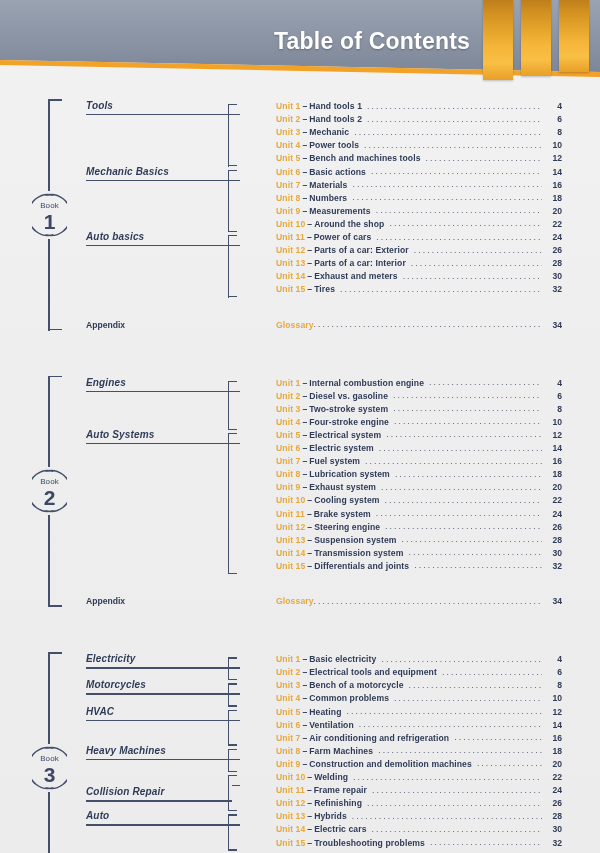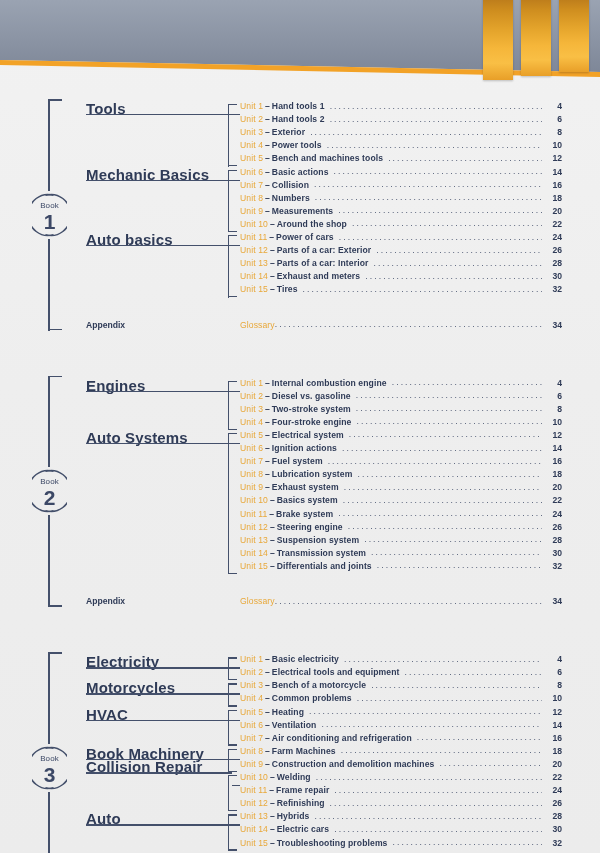--- a/index.html
+++ b/index.html
@@ -129,26 +129,27 @@
     font-weight: bold;
   }
 
   
   .cat {
     position: absolute;
     left: 86px;
     width: 148px;
   }
   .cat-label {
-    font-size: 15px;
+    font-size: 10px;
     color: #2f3b57;
     font-weight: bold;
     letter-spacing: 0.15px;
     white-space: nowrap;
     padding-bottom: 3px;
+    font-style: italic;
   }
   .cat-rule {
     position: absolute;
     left: 0;
     width: 146px;
     height: 1.4px;
     background: #44506b;
   }
 
   
@@ -177,23 +178,24 @@
     left: 240px;
     width: 322px;
     height: 13px;
     display: flex;
     align-items: baseline;
     white-space: nowrap;
     font-size: 8.6px;
   }
   .u-num {
     color: #e8a83a;
-    font-weight: normal;
+    font-weight: bold;
     letter-spacing: 0.1px;
     flex: none;
+    margin-left: 36px;
   }
   .u-dash {
     color: #2f3b57;
     font-weight: bold;
     flex: none;
     padding: 0 2px;
   }
   .u-title {
     color: #2f3b57;
     font-weight: bold;
@@ -242,20 +244,21 @@
       <defs>
         <linearGradient id="grayGrad" x1="0" y1="0" x2="0" y2="1">
           <stop offset="0%" stop-color="#9aa3b2"></stop>
           <stop offset="55%" stop-color="#8b94a4"></stop>
           <stop offset="100%" stop-color="#7e8798"></stop>
         </linearGradient>
       </defs>
       <path d="M0,0 L600,0 L600,72 L0,60 Z" fill="url(#grayGrad)"></path>
       <path d="M0,60 L600,72 L600,77 L0,65 Z" fill="#f2a227"></path>
     </svg>
+    <div id="header-title">Table of Contents</div>
   </div>
 
   <div class="tab" id="tab1"></div>
   <div class="tab" id="tab2"></div>
   <div class="tab" id="tab3"></div>
 
   <div id="content">
       <div class="book-block" style="top: 6px; height: 250.6px;">
         <div class="outer-bracket" style="top: 7px; height: 231.5px;">
           <div class="vline" style="top: 0px; height: 91.75px;"></div>
@@ -291,21 +294,21 @@
         <div class="unit-row" style="top: 22.1px;">
           <span class="u-num">Unit 2</span>
           <span class="u-dash">–</span>
           <span class="u-title">Hand tools 2</span>
           <span class="u-dots">....................................................................</span>
           <span class="u-page">6</span>
         </div>
         <div class="unit-row" style="top: 35.2px;">
           <span class="u-num">Unit 3</span>
           <span class="u-dash">–</span>
-          <span class="u-title">Exterior</span>
+          <span class="u-title">Mechanic</span>
           <span class="u-dots">.......................................................................</span>
           <span class="u-page">8</span>
         </div>
         <div class="unit-row" style="top: 48.3px;">
           <span class="u-num">Unit 4</span>
           <span class="u-dash">–</span>
           <span class="u-title">Power tools</span>
           <span class="u-dots">.....................................................................</span>
           <span class="u-page">10</span>
         </div>
@@ -329,21 +332,21 @@
         <div class="unit-row" style="top: 74.5px;">
           <span class="u-num">Unit 6</span>
           <span class="u-dash">–</span>
           <span class="u-title">Basic actions</span>
           <span class="u-dots">..................................................................</span>
           <span class="u-page">14</span>
         </div>
         <div class="unit-row" style="top: 87.6px;">
           <span class="u-num">Unit 7</span>
           <span class="u-dash">–</span>
-          <span class="u-title">Collision</span>
+          <span class="u-title">Materials</span>
           <span class="u-dots">........................................................................</span>
           <span class="u-page">16</span>
         </div>
         <div class="unit-row" style="top: 100.7px;">
           <span class="u-num">Unit 8</span>
           <span class="u-dash">–</span>
           <span class="u-title">Numbers</span>
           <span class="u-dots">........................................................................</span>
           <span class="u-page">18</span>
         </div>
@@ -479,21 +482,21 @@
         <div class="unit-row" style="top: 61.4px;">
           <span class="u-num">Unit 5</span>
           <span class="u-dash">–</span>
           <span class="u-title">Electrical system</span>
           <span class="u-dots">.............................................................</span>
           <span class="u-page">12</span>
         </div>
         <div class="unit-row" style="top: 74.5px;">
           <span class="u-num">Unit 6</span>
           <span class="u-dash">–</span>
-          <span class="u-title">Ignition actions</span>
+          <span class="u-title">Electric system</span>
           <span class="u-dots">................................................................</span>
           <span class="u-page">14</span>
         </div>
         <div class="unit-row" style="top: 87.6px;">
           <span class="u-num">Unit 7</span>
           <span class="u-dash">–</span>
           <span class="u-title">Fuel system</span>
           <span class="u-dots">....................................................................</span>
           <span class="u-page">16</span>
         </div>
@@ -507,21 +510,21 @@
         <div class="unit-row" style="top: 113.8px;">
           <span class="u-num">Unit 9</span>
           <span class="u-dash">–</span>
           <span class="u-title">Exhaust system</span>
           <span class="u-dots">...............................................................</span>
           <span class="u-page">20</span>
         </div>
         <div class="unit-row" style="top: 126.9px;">
           <span class="u-num">Unit 10</span>
           <span class="u-dash">–</span>
-          <span class="u-title">Basics system</span>
+          <span class="u-title">Cooling system</span>
           <span class="u-dots">..............................................................</span>
           <span class="u-page">22</span>
         </div>
         <div class="unit-row" style="top: 140px;">
           <span class="u-num">Unit 11</span>
           <span class="u-dash">–</span>
           <span class="u-title">Brake system</span>
           <span class="u-dots">.................................................................</span>
           <span class="u-page">24</span>
         </div>
@@ -647,21 +650,21 @@
           <span class="u-page">14</span>
         </div>
         <div class="unit-row" style="top: 87.6px;">
           <span class="u-num">Unit 7</span>
           <span class="u-dash">–</span>
           <span class="u-title">Air conditioning and refrigeration</span>
           <span class="u-dots">.......................................</span>
           <span class="u-page">16</span>
         </div>
         <div class="cat" style="top: 99.7px;">
-          <div class="cat-label">Book Machinery</div>
+          <div class="cat-label">Heavy Machines</div>
           <div class="cat-rule" style="top: 14px;"></div>
         </div>
         <div style="position: absolute; left: 232px; height: 1.4px; background: rgb(68, 80, 107); width: 8px; top: 113.7px;"></div>
         <div class="unit-bracket" style="top: 103.7px; height: 23.2px;">
           <div class="ub-v" style="top: 0px; height: 23.2px;"></div>
           <div class="ub-t" style="top: 0px;"></div>
           <div class="ub-t" style="top: 21.8px;"></div>
         </div>
         <div class="unit-row" style="top: 100.7px;">
           <span class="u-num">Unit 8</span>
@@ -670,21 +673,21 @@
           <span class="u-dots">................................................................</span>
           <span class="u-page">18</span>
         </div>
         <div class="unit-row" style="top: 113.8px;">
           <span class="u-num">Unit 9</span>
           <span class="u-dash">–</span>
           <span class="u-title">Construction and demolition machines</span>
           <span class="u-dots">................................</span>
           <span class="u-page">20</span>
         </div>
-        <div class="cat" style="top: 113px;">
+        <div class="cat" style="top: 141px;">
           <div class="cat-label">Collision Repair</div>
           <div class="cat-rule" style="top: 14px;"></div>
         </div>
         <div style="position: absolute; left: 232px; height: 1.4px; background: rgb(68, 80, 107); width: 8px; top: 139.9px;"></div>
         <div class="unit-bracket" style="top: 129.9px; height: 36.3px;">
           <div class="ub-v" style="top: 0px; height: 36.3px;"></div>
           <div class="ub-t" style="top: 0px;"></div>
           <div class="ub-t" style="top: 34.9px;"></div>
         </div>
         <div class="unit-row" style="top: 126.9px;">

